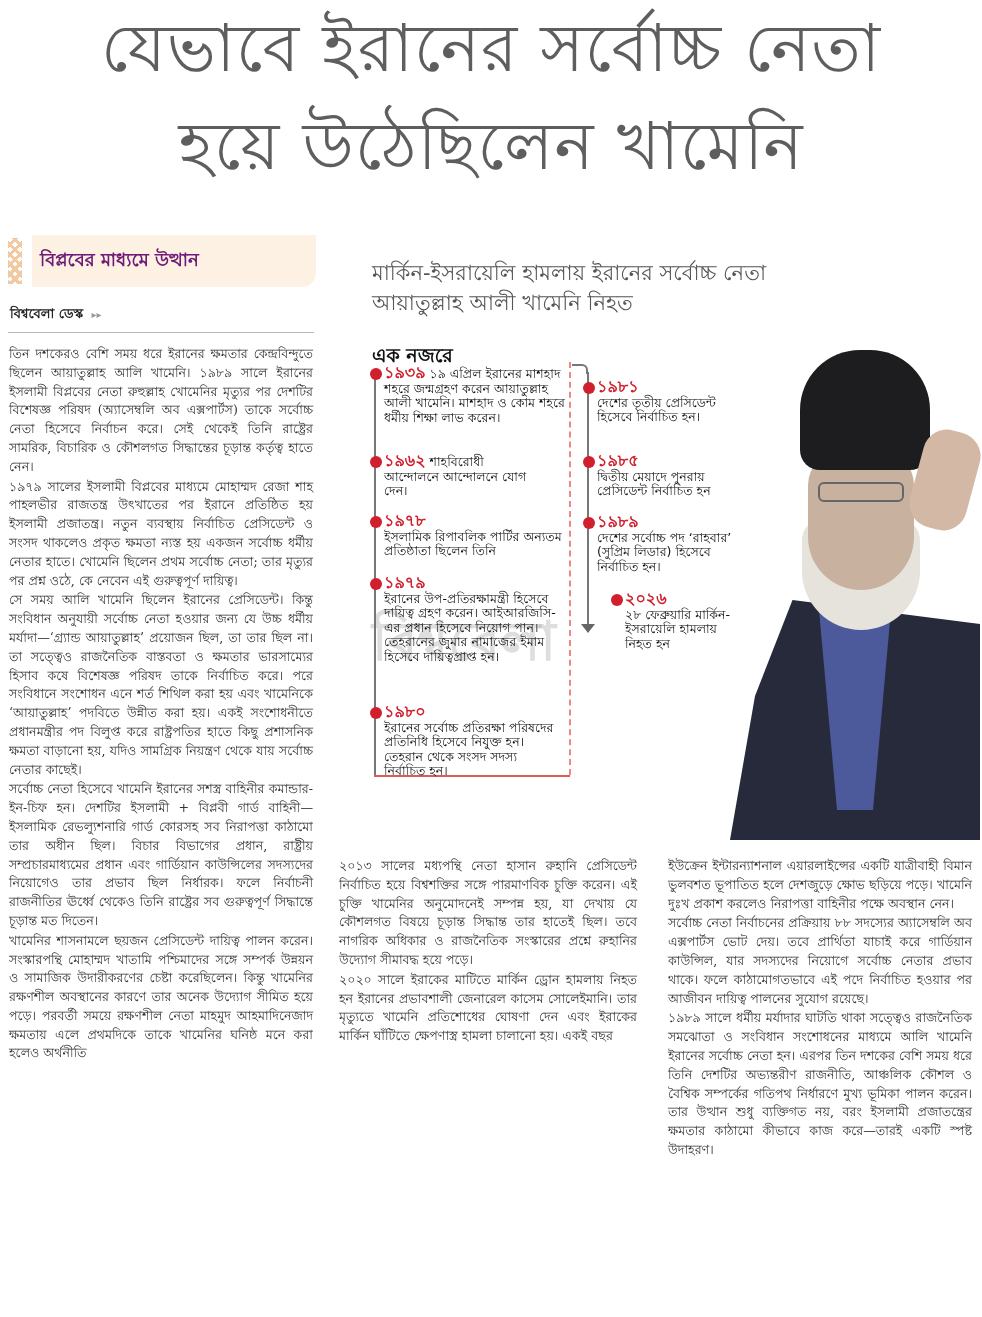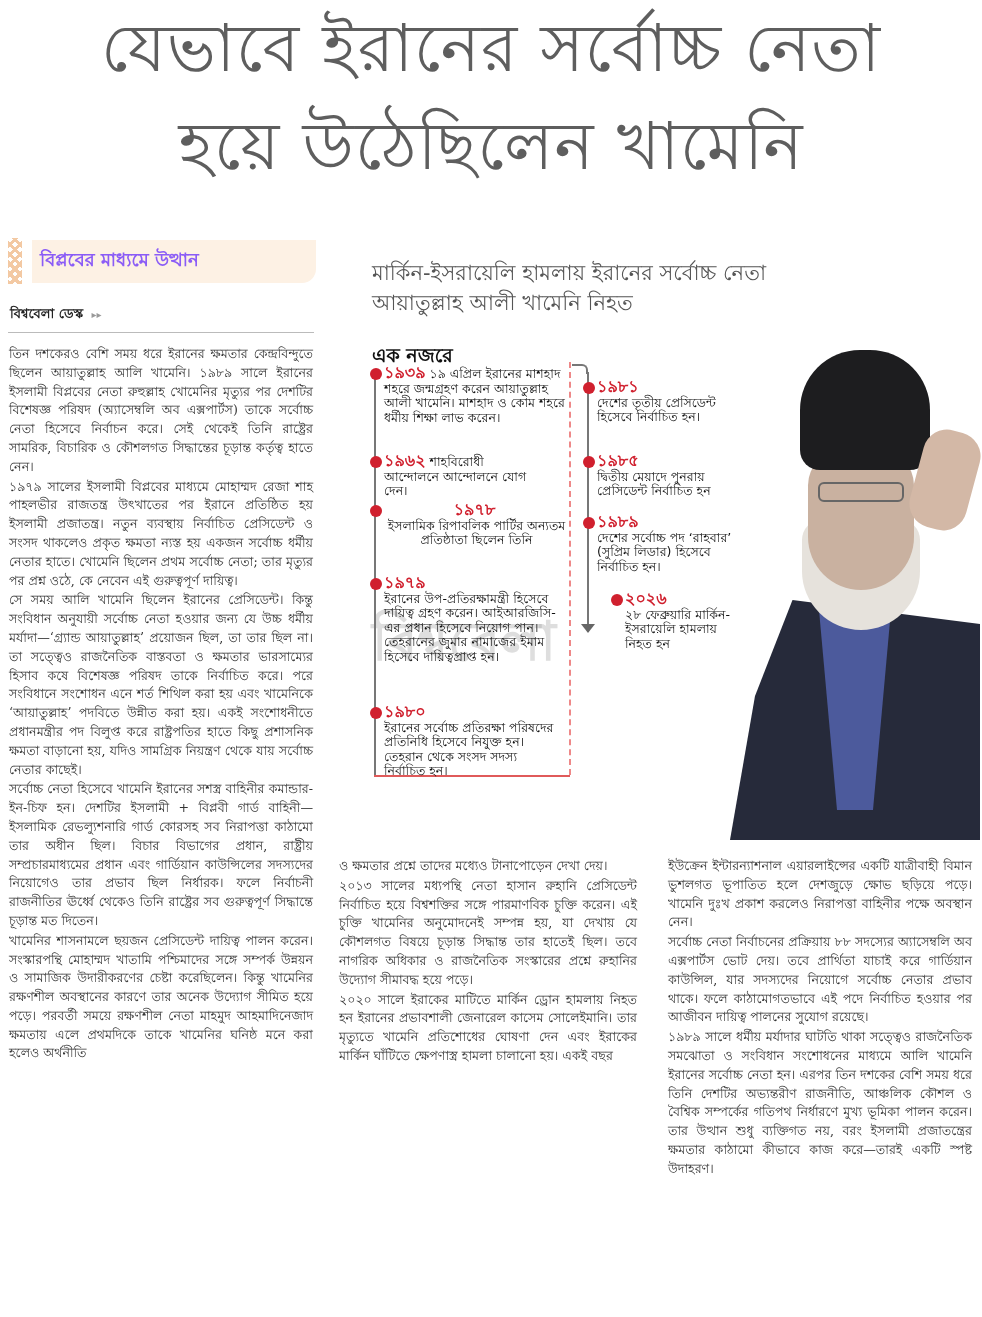--- a/index.html
+++ b/index.html
@@ -6,21 +6,21 @@
   html, body { width: 982px; height: 1317px; background: #fff; overflow: hidden; }
   body { font-family: "DejaVu Sans", sans-serif; color: #222; position: relative; }
 
   .headline { position: absolute; left: 0; top: 0; width: 982px; height: 220px; text-align: center; }
   .headline .line { display: block; font-size: 66px; font-weight: normal; color: #5e5e5e; line-height: 98px; letter-spacing: 1px; }
 
   .section-tag { position: absolute; left: 8px; top: 238px; width: 308px; height: 46px; display: flex; align-items: center; }
   .section-tag .pattern { width: 14px; height: 46px; margin-right: 10px;
     background: repeating-linear-gradient(45deg, #f3c9a3 0 3px, transparent 3px 7px),
                 repeating-linear-gradient(-45deg, #f3c9a3 0 3px, transparent 3px 7px); }
-  .section-tag .label { flex: 1; height: 43px; background: #fdf1e4; border-radius: 0 0 14px 0; font-size: 18px; font-weight: bold; color: #8b5cf6; display: flex; align-items: center; padding-left: 8px; }
+  .section-tag .label { flex: 1; height: 52px; background: #fdf1e4; border-radius: 0 0 14px 0; font-size: 18px; font-weight: bold; color: #701a75; display: flex; align-items: center; padding-left: 8px; }
 
   .desk { position: absolute; left: 10px; top: 304px; font-size: 13px; font-weight: bold; color: #222; }
   .desk .arrow { color: #999; font-size: 10px; margin-left: 4px; }
   .desk-rule { position: absolute; left: 8px; top: 332px; width: 306px; border-top: 1px solid #bbb; }
 
   .col { position: absolute; font-family: "DejaVu Serif", serif; font-size: 12.6px; line-height: 18.8px; color: #333; text-align: justify; }
   .col p { margin: 1px; }
   .col1 { left: 8px; top: 344px; width: 306px; height: 965px; overflow: hidden; }
   .col2 { left: 338px; top: 856px; width: 300px; height: 455px; overflow: hidden; }
   .col3 { left: 667px; top: 856px; width: 306px; height: 455px; overflow: hidden; }
@@ -102,21 +102,21 @@
 <div class="tl-arrow"></div>
 
 <div class="event" style="left:384px; top:366px; width:185px;">
   <span class="dot"></span>
   <span class="year">১৯৩৯</span><span class="text">১৯ এপ্রিল ইরানের মাশহাদ শহরে জন্মগ্রহণ করেন আয়াতুল্লাহ আলী খামেনি। মাশহাদ ও কোম শহরে ধর্মীয় শিক্ষা লাভ করেন।</span>
 </div>
 <div class="event" style="left:384px; top:454px; width:150px;">
   <span class="dot"></span>
   <span class="year">১৯৬২</span><span class="text">শাহবিরোধী আন্দোলনে আন্দোলনে যোগ দেন।</span>
 </div>
-<div class="event" style="left:384px; top:503px; width:185px;text-align:center;">
+<div class="event" style="left:384px; top:514px; width:185px;">
   <span class="dot"></span>
   <span class="year">১৯৭৮</span><br><span class="text">ইসলামিক রিপাবলিক পার্টির অন্যতম প্রতিষ্ঠাতা ছিলেন তিনি</span>
 </div>
 <div class="event" style="left:384px; top:576px; width:185px;">
   <span class="dot"></span>
   <span class="year">১৯৭৯</span><br><span class="text">ইরানের উপ-প্রতিরক্ষামন্ত্রী হিসেবে দায়িত্ব গ্রহণ করেন। আইআরজিসি-এর প্রধান হিসেবে নিয়োগ পান। তেহরানের জুমার নামাজের ইমাম হিসেবে দায়িত্বপ্রাপ্ত হন।</span>
 </div>
 <div class="event" style="left:384px; top:705px; width:175px;">
   <span class="dot"></span>
   <span class="year">১৯৮০</span><br><span class="text">ইরানের সর্বোচ্চ প্রতিরক্ষা পরিষদের প্রতিনিধি হিসেবে নিযুক্ত হন। তেহরান থেকে সংসদ সদস্য নির্বাচিত হন।</span>
@@ -133,22 +133,21 @@
 <div class="event" style="left:597px; top:515px; width:150px;">
   <span class="dot"></span>
   <span class="year">১৯৮৯</span><br><span class="text">দেশের সর্বোচ্চ পদ ‘রাহবার’ (সুপ্রিম লিডার) হিসেবে নির্বাচিত হন।</span>
 </div>
 <div class="event" style="left:625px; top:592px; width:120px;">
   <span class="dot"></span>
   <span class="year">২০২৬</span><br><span class="text">২৮ ফেব্রুয়ারি মার্কিন-ইসরায়েলি হামলায় নিহত হন</span>
 </div>
 
 <div class="col col2">
-  <p>ও ক্ষমতার প্রশ্নে তাদের মধ্যেও টানাপোড়েন দেখা দেয়।</p>
   <p>২০১৩ সালের মধ্যপন্থি নেতা হাসান রুহানি প্রেসিডেন্ট নির্বাচিত হয়ে বিশ্বশক্তির সঙ্গে পারমাণবিক চুক্তি করেন। এই চুক্তি খামেনির অনুমোদনেই সম্পন্ন হয়, যা দেখায় যে কৌশলগত বিষয়ে চূড়ান্ত সিদ্ধান্ত তার হাতেই ছিল। তবে নাগরিক অধিকার ও রাজনৈতিক সংস্কারের প্রশ্নে রুহানির উদ্যোগ সীমাবদ্ধ হয়ে পড়ে।</p>
   <p>২০২০ সালে ইরাকের মাটিতে মার্কিন ড্রোন হামলায় নিহত হন ইরানের প্রভাবশালী জেনারেল কাসেম সোলেইমানি। তার মৃত্যুতে খামেনি প্রতিশোধের ঘোষণা দেন এবং ইরাকের মার্কিন ঘাঁটিতে ক্ষেপণাস্ত্র হামলা চালানো হয়। একই বছর</p>
 </div>
 
 <div class="col col3">
-  <p>ইউক্রেন ইন্টারন্যাশনাল এয়ারলাইন্সের একটি যাত্রীবাহী বিমান ভুশলগত ভূপাতিত হলে দেশজুড়ে ক্ষোভ ছড়িয়ে পড়ে। খামেনি দুঃখ প্রকাশ করলেও নিরাপত্তা বাহিনীর পক্ষে অবস্থান নেন।</p>
+  <p>ইউক্রেন ইন্টারন্যাশনাল এয়ারলাইন্সের একটি যাত্রীবাহী বিমান ভুলবশত ভূপাতিত হলে দেশজুড়ে ক্ষোভ ছড়িয়ে পড়ে। খামেনি দুঃখ প্রকাশ করলেও নিরাপত্তা বাহিনীর পক্ষে অবস্থান নেন।</p>
   <p>সর্বোচ্চ নেতা নির্বাচনের প্রক্রিয়ায় ৮৮ সদস্যের অ্যাসেম্বলি অব এক্সপার্টস ভোট দেয়। তবে প্রার্থিতা যাচাই করে গার্ডিয়ান কাউন্সিল, যার সদস্যদের নিয়োগে সর্বোচ্চ নেতার প্রভাব থাকে। ফলে কাঠামোগতভাবে এই পদে নির্বাচিত হওয়ার পর আজীবন দায়িত্ব পালনের সুযোগ রয়েছে।</p>
   <p>১৯৮৯ সালে ধর্মীয় মর্যাদার ঘাটতি থাকা সত্ত্বেও রাজনৈতিক সমঝোতা ও সংবিধান সংশোধনের মাধ্যমে আলি খামেনি ইরানের সর্বোচ্চ নেতা হন। এরপর তিন দশকের বেশি সময় ধরে তিনি দেশটির অভ্যন্তরীণ রাজনীতি, আঞ্চলিক কৌশল ও বৈশ্বিক সম্পর্কের গতিপথ নির্ধারণে মুখ্য ভূমিকা পালন করেন। তার উত্থান শুধু ব্যক্তিগত নয়, বরং ইসলামী প্রজাতন্ত্রের ক্ষমতার কাঠামো কীভাবে কাজ করে—তারই একটি স্পষ্ট উদাহরণ।</p>
 </div>
 
 </body></html>

